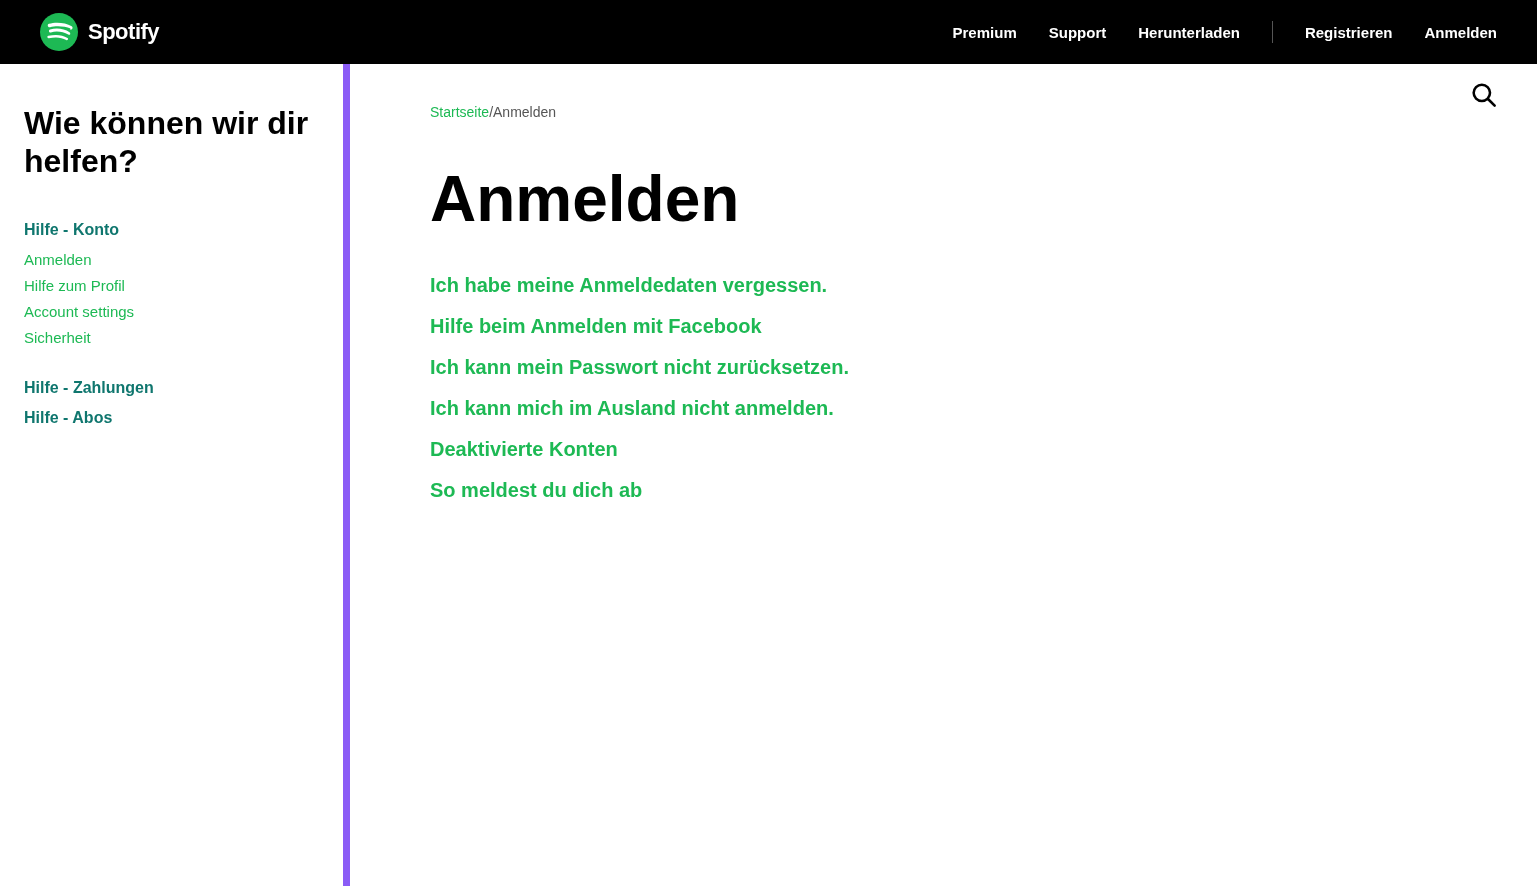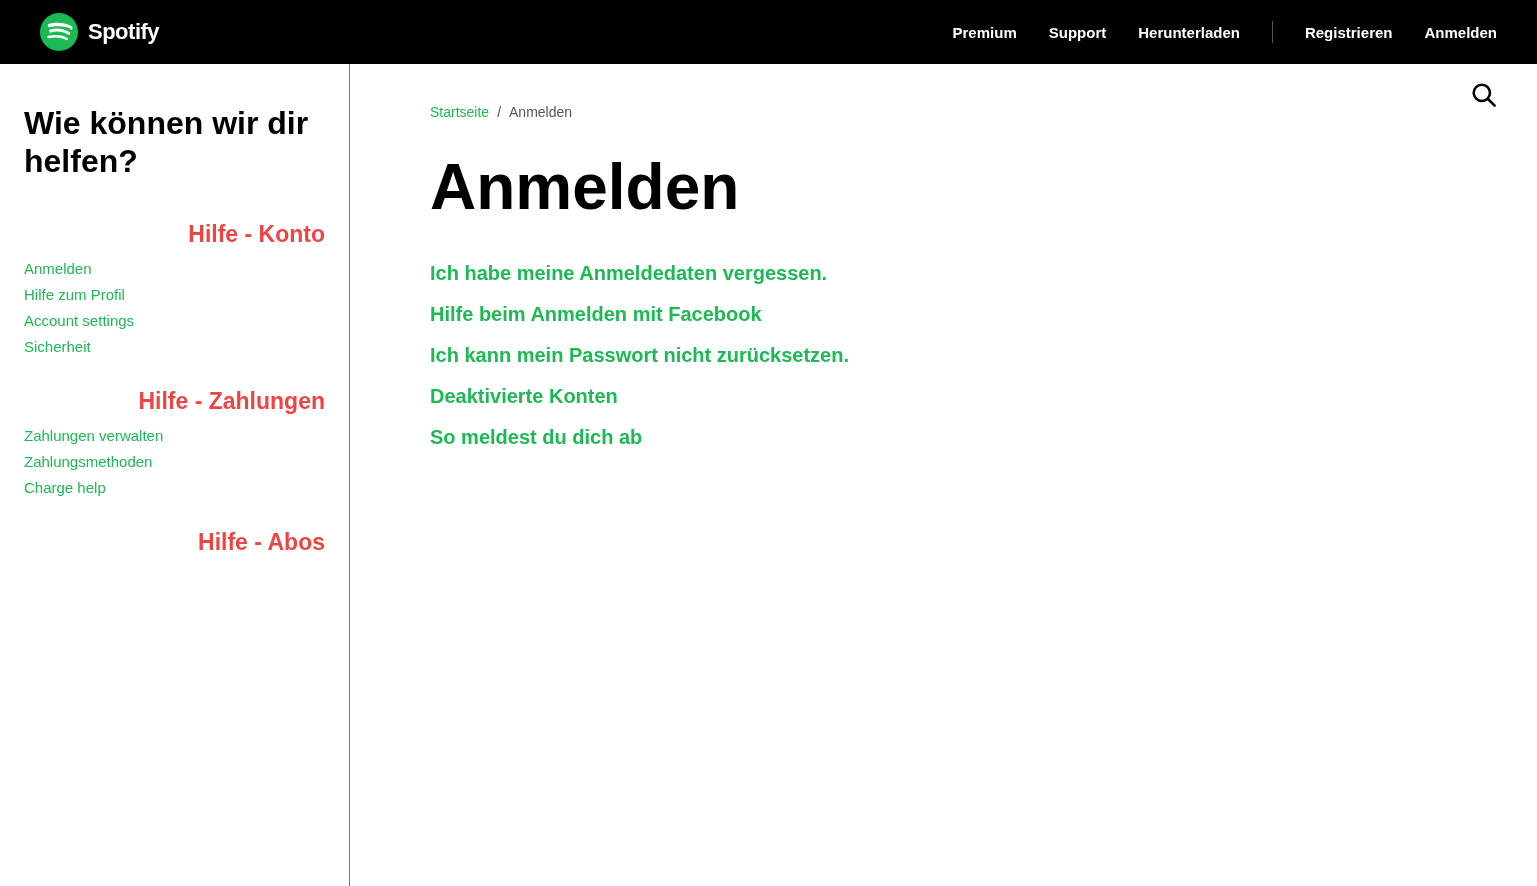--- a/index.html
+++ b/index.html
@@ -59,35 +59,34 @@
       display: flex;
       position: relative;
       min-height: calc(100vh - 64px);
     }
 
     
     .sidebar {
       width: 350px;
       min-width: 350px;
       padding: 40px 24px 40px 24px;
-      border-right: 1px solid #8b5cf6;
+      border-right: 7px solid #8b5cf6;
     }
     .sidebar-heading {
       font-size: 32px;
       font-weight: 900;
       line-height: 1.2;
       margin-bottom: 40px;
       color: #000;
     }
     .sidebar-section-title {
-      font-size: 23px;
+      font-size: 16px;
       font-weight: 900;
       margin-bottom: 12px;
-      color: #ef4444;
-      text-align: right;
+      color: #0f766e;
     }
     .sidebar-links {
       list-style: none;
       margin-bottom: 32px;
     }
     .sidebar-links li {
       margin-bottom: 8px;
     }
     .sidebar-links a {
       color: #1db954;
@@ -98,22 +97,21 @@
 
     
     .content {
       flex: 1;
       padding: 40px 80px 60px 80px;
       max-width: 900px;
     }
     .breadcrumb {
       display: flex;
       align-items: center;
-      gap: 8px;
-      margin-bottom: 32px;
+      margin-bottom: 44px;
       font-size: 14px;
     }
     .breadcrumb a {
       color: #1db954;
       text-decoration: none;
       font-weight: 500;
     }
     .breadcrumb-separator {
       color: #555;
       font-size: 14px;
@@ -189,31 +187,20 @@
           <a href="#">Account settings</a>
         </li>
         <li>
           <a href="#">Sicherheit</a>
         </li>
       </ul>
     </div>
 
     <div>
       <h2 class="sidebar-section-title">Hilfe - Zahlungen</h2>
-      <ul class="sidebar-links">
-        <li>
-          <a href="#">Zahlungen verwalten</a>
-        </li>
-        <li>
-          <a href="#">Zahlungsmethoden</a>
-        </li>
-        <li>
-          <a href="#">Charge help</a>
-        </li>
-      </ul>
     </div>
 
     <div>
       <h2 class="sidebar-section-title">Hilfe - Abos</h2>
       <ul class="sidebar-links">
       </ul>
     </div>
   </aside>
 
   <main class="content">
@@ -230,20 +217,23 @@
       <li>
         <a href="#">Ich habe meine Anmeldedaten vergessen.</a>
       </li>
       <li>
         <a href="#">Hilfe beim Anmelden mit Facebook</a>
       </li>
       <li>
         <a href="#">Ich kann mein Passwort nicht zurücksetzen.</a>
       </li>
       <li>
+        <a href="#">Ich kann mich im Ausland nicht anmelden.</a>
+      </li>
+      <li>
         <a href="#">Deaktivierte Konten</a>
       </li>
       <li>
         <a href="#">So meldest du dich ab</a>
       </li>
     </ul>
   </main>
 
 </div>
 

